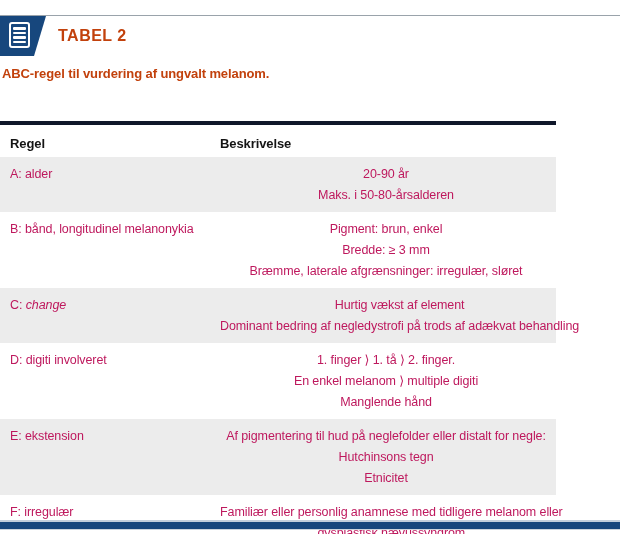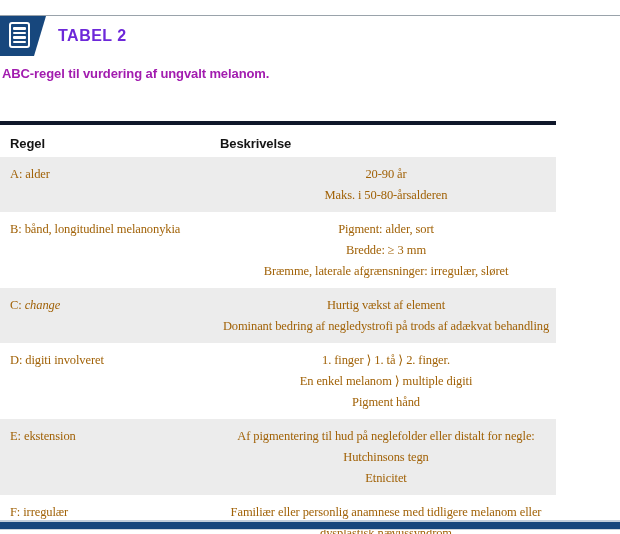--- a/index.html
+++ b/index.html
@@ -15,35 +15,35 @@
     clip-path:polygon(0 0,100% 0,calc(100% - 12px) 100%,0 100%);
   }
   .doc-icon{
     position:absolute;left:9px;top:6px;width:13px;height:22px;
     border:2px solid #ffffff;border-radius:3px;
     display:flex;flex-direction:column;justify-content:center;gap:2px;padding:0 2px;
   }
   .doc-icon .bar{height:2.5px;background:#ffffff;border-radius:1px;}
   .banner-title{
     position:absolute;left:58px;top:27px;font-size:16px;font-weight:bold;
-    color:#6d28d9;letter-spacing:0.5px;white-space:nowrap;
+    color:#c2410c;letter-spacing:0.5px;white-space:nowrap;
   }
   .caption{
     position:absolute;left:2px;top:66px;font-size:13px;font-weight:bold;
-    color:#a21caf;letter-spacing:-0.1px;white-space:nowrap;
+    color:#c2410c;letter-spacing:-0.1px;white-space:nowrap;
   }
   
   .table{position:absolute;left:0;top:101px;width:556px;border-top:4px solid #0f172a;margin-top:20px;}
   .thead,.trow{
     display:grid;grid-template-columns:210px 1fr;
     padding:7px 4px 6px 10px;box-sizing:border-box;
   }
   .thead{padding-top:11px;padding-bottom:6px;height:32px;}
   .thead .hcell{font-size:13px;font-weight:bold;color:#141414;letter-spacing:-0.1px;}
-  .trow{font-size:12.5px;color:#a16207;letter-spacing:-0.1px;font-family:Liberation Serif, serif;}
+  .trow{font-size:12.5px;color:#be185d;letter-spacing:-0.1px;}
   .trow.alt{background:#ececec;}
   .cell-regel{line-height:21px;white-space:nowrap;}
   .cell-besk div{line-height:21px;white-space:nowrap;text-align:center;}
   .em{font-style:italic;text-align:right;}
   
   .bottom{position:absolute;left:0;top:520px;width:620px;}
   .bottom-light{height:2px;background:#c3cfdc;}
   .bottom-navy{height:7px;background:#17477d;}
   .bottom-light2{height:1px;background:#cdd5dd;}
 </style>
@@ -77,40 +77,40 @@
       <div class="cell-regel"><span>A: alder</span><span class="em"></span></div>
       <div class="cell-besk">
         <div>20-90 år</div>
         <div>Maks. i 50-80-årsalderen</div>
       </div>
     </div>
 
     <div class="trow">
       <div class="cell-regel"><span>B: bånd, longitudinel melanonykia</span><span class="em"></span></div>
       <div class="cell-besk">
-        <div>Pigment: alder, sort</div>
+        <div>Pigment: brun, enkel</div>
         <div>Bredde: ≥ 3 mm</div>
         <div>Bræmme, laterale afgrænsninger: irregulær, sløret</div>
       </div>
     </div>
 
     <div class="trow alt">
       <div class="cell-regel"><span>C: </span><span class="em">change</span></div>
       <div class="cell-besk">
         <div>Hurtig vækst af element</div>
         <div>Dominant bedring af negledystrofi på trods af adækvat behandling</div>
       </div>
     </div>
 
     <div class="trow">
       <div class="cell-regel"><span>D: digiti involveret</span><span class="em"></span></div>
       <div class="cell-besk">
         <div>1. finger ⟩ 1. tå ⟩ 2. finger.</div>
         <div>En enkel melanom ⟩ multiple digiti</div>
-        <div>Pigment hånd</div>
+        <div>Manglende hånd</div>
       </div>
     </div>
 
     <div class="trow alt">
       <div class="cell-regel"><span>E: ekstension</span><span class="em"></span></div>
       <div class="cell-besk">
         <div>Af pigmentering til hud på neglefolder eller distalt for negle:</div>
         <div>Hutchinsons tegn</div>
         <div>Etnicitet</div>
       </div>

